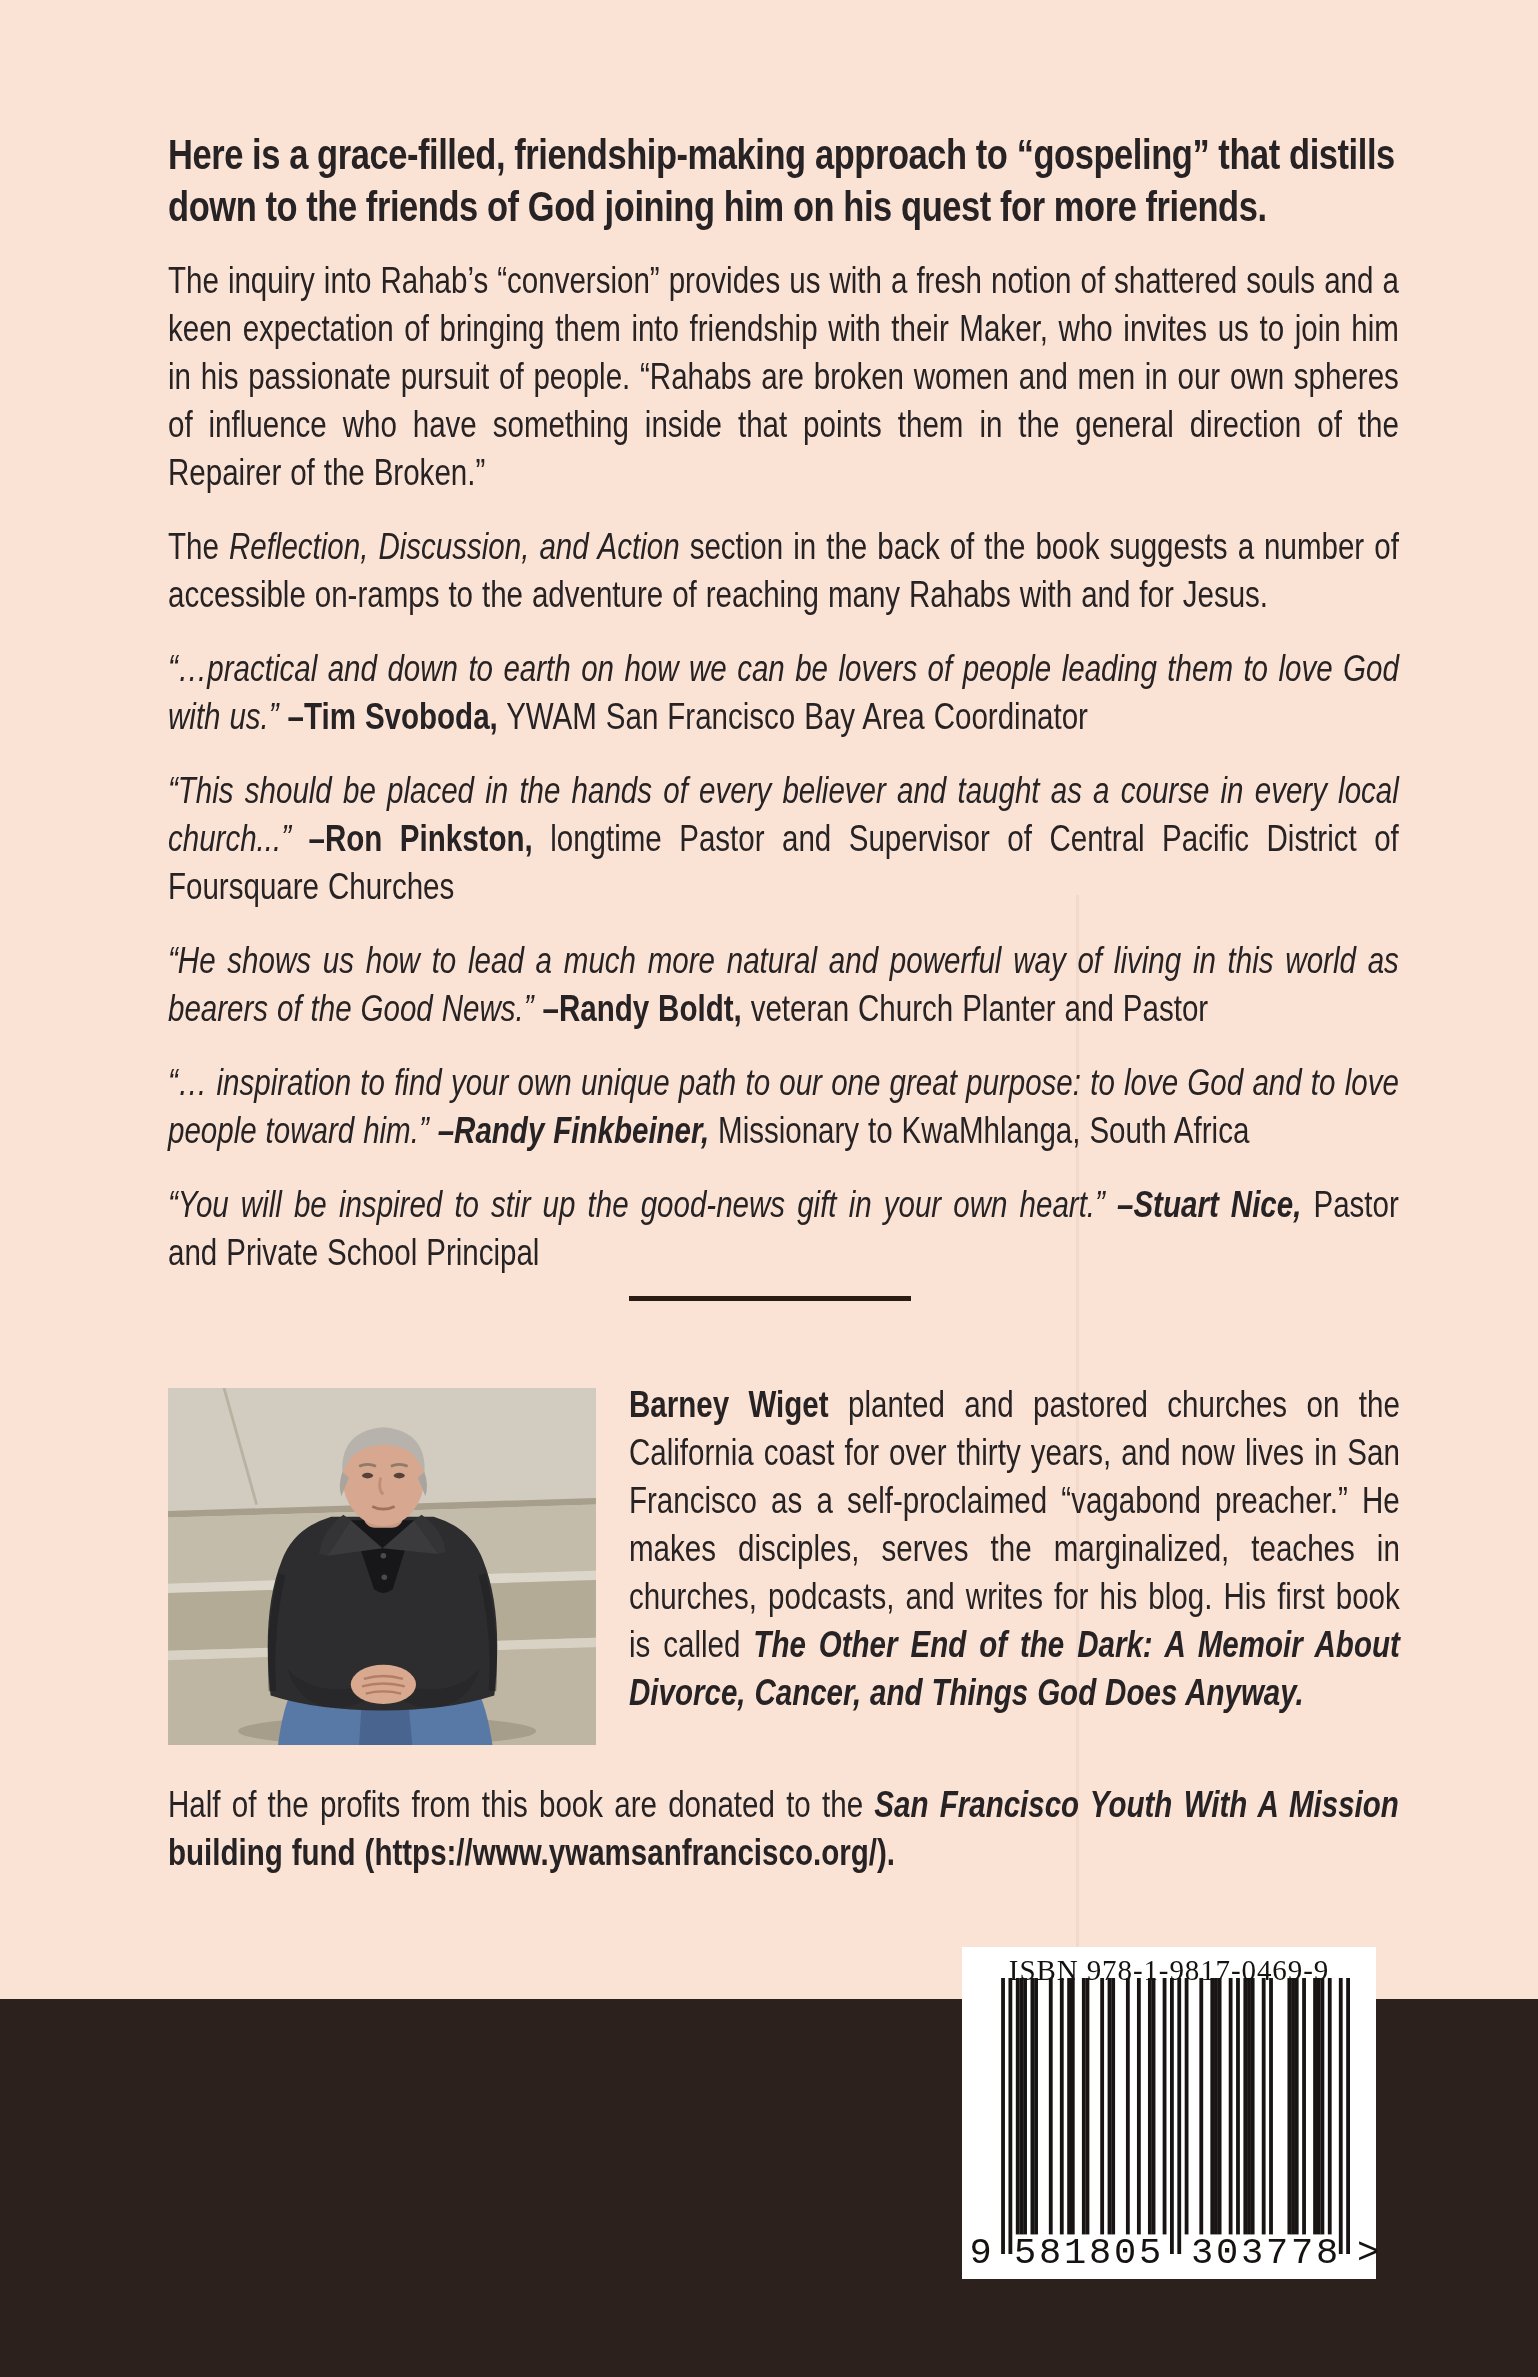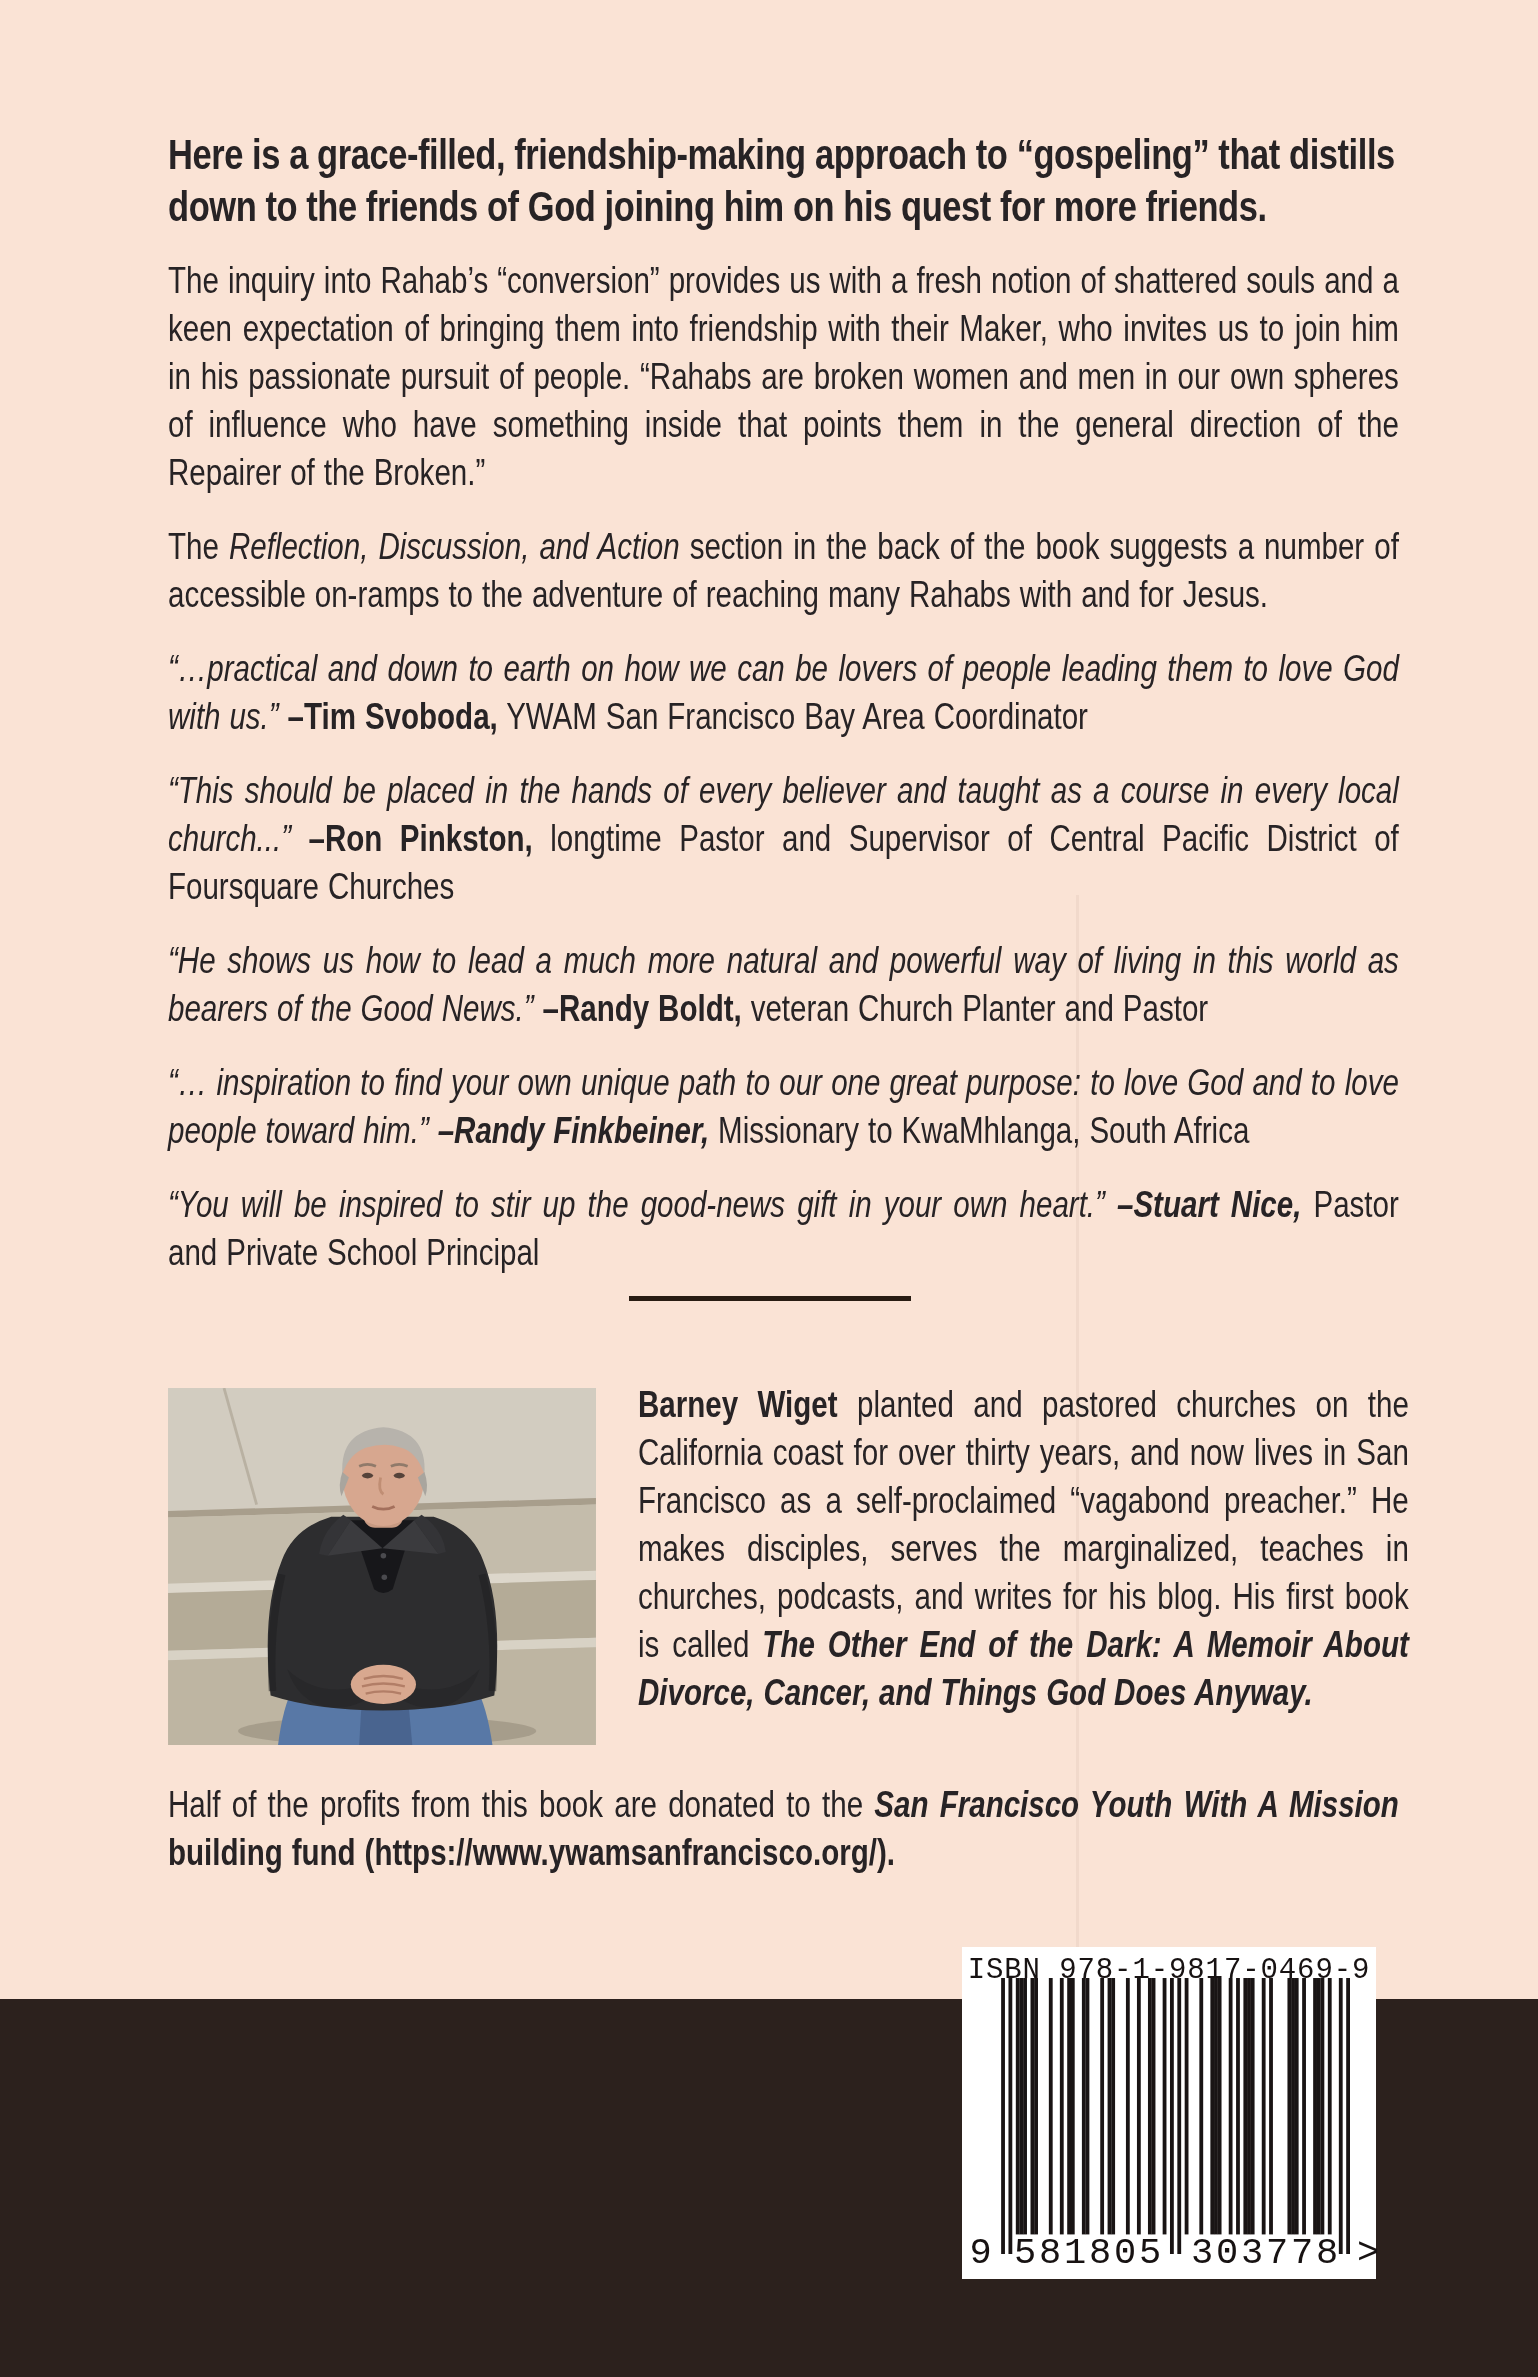--- a/index.html
+++ b/index.html
@@ -48,21 +48,21 @@
   .author-row {
     display: flex;
     margin-top: 87px;
     align-items: flex-start;
   }
   .photo {
     width: 428px; height: 357px;
     flex: 0 0 auto;
     display: block;
   }
-  .bio-col { margin-left: 42px; width: 770px; }
+  .bio-col { margin-left: 33px; width: 770px; }
   .bio {
     width: 940px;
     font-size: 36px; line-height: 48px;
     text-align: justify;
     margin: -7.5px 0 0 0;
     word-spacing: 0.9px;
   }
   .profits {
     margin-top: 36px;
     font-size: 36px; line-height: 48px;
@@ -84,21 +84,21 @@
   .barcode-box {
     position: absolute;
     left: 962px; top: 1947px;
     width: 414px; height: 332px;
     background: var(--bcbg, #ffffff);
   }
   .isbn-label {
     position: absolute;
     top: 6.5px; left: 0; right: 0;
     text-align: center;
-    font-family: Liberation Mono, monospace;
+    font-family: Liberation Serif, serif;
     font-size: 29px;
     letter-spacing: 0.9px;
     color: #171212;
     white-space: nowrap;
   }
   .bars {
     position: absolute;
     left: 39px; top: 31px;
   }
   .bars rect { fill: var(--bars, #191414); }

